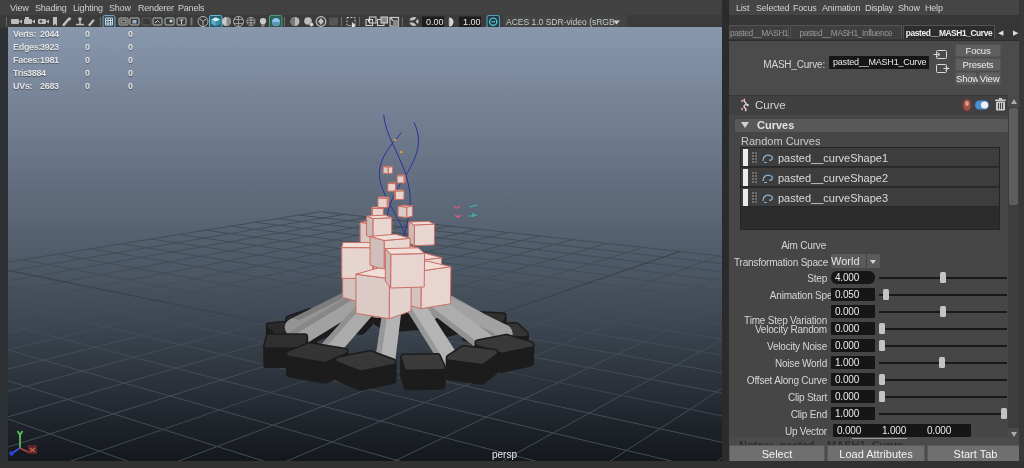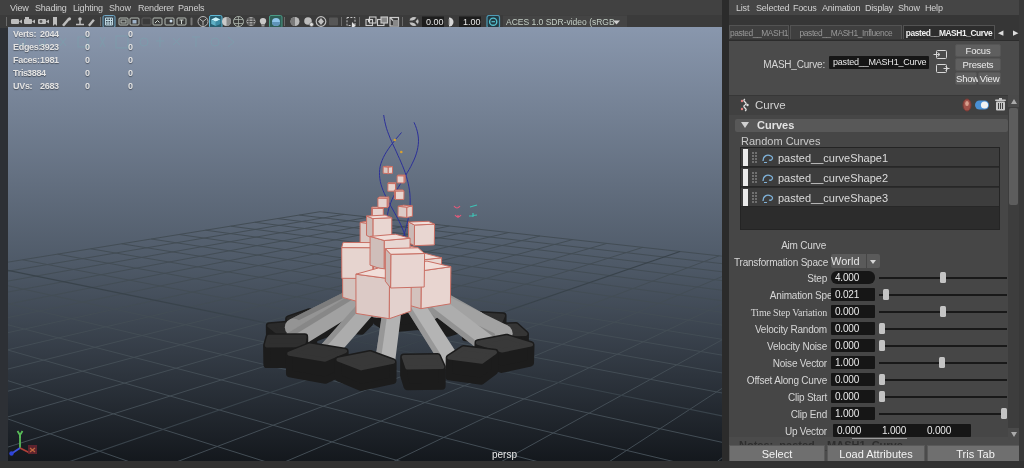--- a/index.html
+++ b/index.html
@@ -589,36 +589,36 @@
 <div class="lbl" style="right:198px;top:239px;">Aim Curve</div>
 <div class="lbl" style="right:196px;top:256px;">Transformation Space</div>
 <div class="abs" style="left:102px;top:254px;width:35px;height:14px;background:#5a5a5a;border-radius:2px 0 0 2px;color:#e4e4e4;font-size:11px;line-height:14px;">World</div>
 <div class="abs" style="left:138px;top:254px;width:13px;height:14px;background:#5a5a5a;border-radius:0 2px 2px 0;"></div>
 <div class="abs" style="left:141px;top:260px;width:0;height:0;border-left:3.5px solid transparent;border-right:3.5px solid transparent;border-top:4.5px solid #d6d6d6;"></div>
 <div class="lbl" style="right:197px;top:272px;">Step</div>
 <div class="fld" style="left:102px;top:271px;width:40px;height:13px;border-radius:6px;">4.000</div>
 <div class="sldtrack" style="left:150px;top:277px;width:128px;"></div>
 <div class="sldh" style="left:211px;top:272px;"></div>
 <div class="lbl" style="right:181px;top:289px;">Animation Speed</div>
-<div class="fld" style="left:102px;top:288px;width:40px;height:13px;">0.021</div>
+<div class="fld" style="left:102px;top:288px;width:40px;height:13px;">0.050</div>
 <div class="sldtrack" style="left:150px;top:294px;width:128px;"></div>
 <div class="sldh" style="left:154px;top:289px;"></div>
-<div class="lbl" style="right:197px;top:306px;font-family:Liberation Serif, serif;">Time Step Variation</div>
+<div class="lbl" style="right:197px;top:314px;">Time Step Variation</div>
 <div class="fld" style="left:102px;top:305px;width:40px;height:13px;">0.000</div>
 <div class="sldtrack" style="left:150px;top:311px;width:128px;"></div>
 <div class="sldh" style="left:211px;top:306px;"></div>
 <div class="lbl" style="right:197px;top:323px;">Velocity Random</div>
 <div class="fld" style="left:102px;top:322px;width:40px;height:13px;">0.000</div>
 <div class="sldtrack" style="left:150px;top:328px;width:128px;"></div>
 <div class="sldh" style="left:150px;top:323px;"></div>
 <div class="lbl" style="right:197px;top:340px;">Velocity Noise</div>
 <div class="fld" style="left:102px;top:339px;width:40px;height:13px;">0.000</div>
 <div class="sldtrack" style="left:150px;top:345px;width:128px;"></div>
 <div class="sldh" style="left:150px;top:340px;"></div>
-<div class="lbl" style="right:197px;top:357px;">Noise Vector</div>
+<div class="lbl" style="right:197px;top:357px;">Noise World</div>
 <div class="fld" style="left:102px;top:356px;width:40px;height:13px;">1.000</div>
 <div class="sldtrack" style="left:150px;top:362px;width:128px;"></div>
 <div class="sldh" style="left:210px;top:357px;"></div>
 <div class="lbl" style="right:197px;top:374px;">Offset Along Curve</div>
 <div class="fld" style="left:102px;top:373px;width:40px;height:13px;">0.000</div>
 <div class="sldtrack" style="left:150px;top:379px;width:128px;"></div>
 <div class="sldh" style="left:150px;top:374px;"></div>
 <div class="lbl" style="right:197px;top:391px;">Clip Start</div>
 <div class="fld" style="left:102px;top:390px;width:40px;height:13px;">0.000</div>
 <div class="sldtrack" style="left:150px;top:396px;width:128px;"></div>
@@ -628,21 +628,21 @@
 <div class="sldtrack" style="left:150px;top:413px;width:128px;"></div>
 <div class="sldh" style="left:272px;top:408px;"></div>
 <div class="lbl" style="right:197px;top:425px;">Up Vector</div>
 <div class="fld" style="left:104px;top:424px;width:44px;height:13px;">0.000</div>
 <div class="fld" style="left:149px;top:424px;width:44px;height:13px;">1.000</div>
 <div class="fld" style="left:194px;top:424px;width:44px;height:13px;">0.000</div>
 <div class="abs" style="left:123px;top:438px;width:55px;height:1px;background:#9a9a9a;"></div>
 <div class="abs" style="left:10px;top:439px;color:#2e2e2e;font-weight:bold;font-size:11px;">Notes:&nbsp;&nbsp;pasted__MASH1_Curve</div>
 <div class="bigbtn" style="left:0px;top:445px;width:96px;">Select</div>
 <div class="bigbtn" style="left:98px;top:445px;width:98px;">Load Attributes</div>
-<div class="bigbtn" style="left:198px;top:445px;width:97px;">Tris Tab</div>
+<div class="bigbtn" style="left:198px;top:445px;width:97px;">Start Tab</div>
 <div class="abs" style="left:279px;top:95px;width:11px;height:345px;background:#3d3d3d;"></div>
 <div class="abs" style="left:279px;top:95px;width:11px;height:12px;background:#4a4a4a;"></div>
 <div class="abs" style="left:281.5px;top:99px;width:0;height:0;border-left:3px solid transparent;border-right:3px solid transparent;border-bottom:5px solid #aaa;"></div>
 <div class="abs" style="left:279px;top:428px;width:11px;height:12px;background:#4a4a4a;"></div>
 <div class="abs" style="left:281.5px;top:432px;width:0;height:0;border-left:3px solid transparent;border-right:3px solid transparent;border-top:5px solid #aaa;"></div>
 <div class="abs" style="left:280px;top:108px;width:9px;height:97px;background:#5d5d5d;border-radius:2px;"></div>
 <div class="abs" style="left:290px;top:0px;width:5px;height:461px;background:#383838;"></div>
 </div>
 <div id="leftstrip" class="abs"></div>
 <div id="seam" class="abs"></div>

